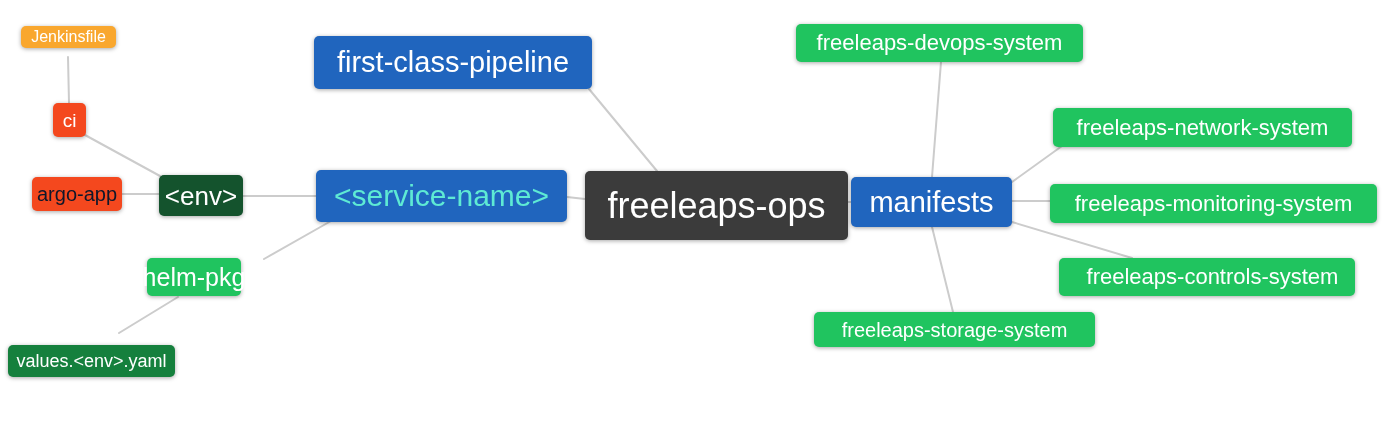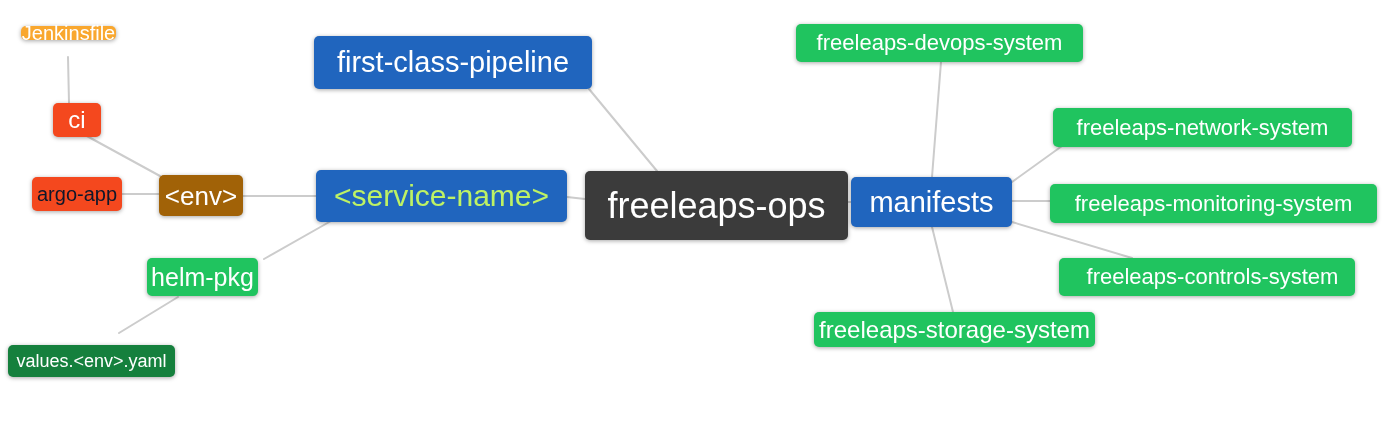--- a/index.html
+++ b/index.html
@@ -54,59 +54,59 @@
       <line x1="589" y1="89" x2="657" y2="171" stroke="#CCCCCC" stroke-width="2" stroke-linecap="round"></line>
       <line x1="567" y1="197" x2="585" y2="199" stroke="#CCCCCC" stroke-width="2" stroke-linecap="round"></line>
       <line x1="842" y1="202" x2="856" y2="202" stroke="#CCCCCC" stroke-width="2" stroke-linecap="round"></line>
       <line x1="932" y1="177" x2="941" y2="62" stroke="#CCCCCC" stroke-width="2" stroke-linecap="round"></line>
       <line x1="1012" y1="182" x2="1062" y2="146" stroke="#CCCCCC" stroke-width="2" stroke-linecap="round"></line>
       <line x1="1012" y1="201" x2="1050" y2="201" stroke="#CCCCCC" stroke-width="2" stroke-linecap="round"></line>
       <line x1="1012" y1="222" x2="1132" y2="258" stroke="#CCCCCC" stroke-width="2" stroke-linecap="round"></line>
       <line x1="932" y1="227" x2="953" y2="312" stroke="#CCCCCC" stroke-width="2" stroke-linecap="round"></line>
     </svg>
   <div id="node-layer">
-      <div class="node" style="left: 21px; top: 26px; width: 95px; height: 14px; background: rgb(249, 167, 46); font-size: 20px; color: rgb(255, 255, 255);">
+      <div class="node" style="left: 21px; top: 26px; width: 95px; height: 22px; background: rgb(249, 167, 46); font-size: 16px; color: rgb(255, 255, 255);">
         <span>Jenkinsfile</span>
       </div>
-      <div class="node" style="left: 53px; top: 103px; width: 48px; height: 34px; background: rgb(244, 72, 30); font-size: 24px; color: rgb(255, 255, 255);">
+      <div class="node" style="left: 53px; top: 103px; width: 33px; height: 34px; background: rgb(244, 72, 30); font-size: 19px; color: rgb(255, 255, 255);">
         <span>ci</span>
       </div>
       <div class="node" style="left: 32px; top: 177px; width: 90px; height: 34px; background: rgb(244, 72, 30); font-size: 20px; color: #0f172a;">
         <span>argo-app</span>
       </div>
-      <div class="node" style="left: 159px; top: 175px; width: 84px; height: 41px; background: #a16207; font-size: 26px; color: rgb(255, 255, 255);">
+      <div class="node" style="left: 159px; top: 175px; width: 84px; height: 41px; background: #14532d; font-size: 26px; color: rgb(255, 255, 255);">
         <span>&lt;env&gt;</span>
       </div>
-      <div class="node" style="left: 147px; top: 258px; width: 111px; height: 38px; background: rgb(32, 196, 95); font-size: 25px; color: rgb(255, 255, 255);">
+      <div class="node" style="left: 147px; top: 258px; width: 94px; height: 38px; background: rgb(32, 196, 95); font-size: 25px; color: rgb(255, 255, 255);">
         <span>helm-pkg</span>
       </div>
       <div class="node" style="left: 8px; top: 333px; width: 167px; height: 32px; background: #15803d; font-size: 18px; color: rgb(255, 255, 255); margin-top: 12px;">
         <span>values.&lt;env&gt;.yaml</span>
       </div>
       <div class="node" style="left: 314px; top: 36px; width: 278px; height: 53px; background: rgb(32, 101, 190); font-size: 29px; color: rgb(255, 255, 255);">
         <span>first-class-pipeline</span>
       </div>
-      <div class="node" style="left: 316px; top: 170px; width: 251px; height: 52px; background: rgb(32, 101, 190); font-size: 30px; color: #bef264;">
+      <div class="node" style="left: 316px; top: 170px; width: 251px; height: 52px; background: rgb(32, 101, 190); font-size: 30px; color: #5eead4;">
         <span>&lt;service-name&gt;</span>
       </div>
       <div class="node" style="left: 585px; top: 171px; width: 263px; height: 69px; background: rgb(59, 59, 59); font-size: 36px; color: rgb(255, 255, 255);">
         <span>freeleaps-ops</span>
       </div>
       <div class="node" style="left: 851px; top: 177px; width: 161px; height: 50px; background: rgb(32, 101, 190); font-size: 29px; color: rgb(255, 255, 255);">
         <span>manifests</span>
       </div>
       <div class="node" style="left: 796px; top: 24px; width: 287px; height: 38px; background: rgb(32, 196, 95); font-size: 22px; color: rgb(255, 255, 255);">
         <span>freeleaps-devops-system</span>
       </div>
       <div class="node" style="left: 1053px; top: 108px; width: 299px; height: 39px; background: rgb(32, 196, 95); font-size: 22px; color: rgb(255, 255, 255);">
         <span>freeleaps-network-system</span>
       </div>
       <div class="node" style="left: 1050px; top: 184px; width: 327px; height: 39px; background: rgb(32, 196, 95); font-size: 22px; color: rgb(255, 255, 255);">
         <span>freeleaps-monitoring-system</span>
       </div>
       <div class="node" style="left: 1059px; top: 258px; width: 296px; height: 38px; background: rgb(32, 196, 95); font-size: 22px; color: rgb(255, 255, 255); padding-left: 11px;">
         <span>freeleaps-controls-system</span>
       </div>
-      <div class="node" style="left: 814px; top: 312px; width: 281px; height: 35px; background: rgb(32, 196, 95); font-size: 24px; color: rgb(255, 255, 255);">
+      <div class="node" style="left: 814px; top: 312px; width: 281px; height: 35px; background: rgb(32, 196, 95); font-size: 20px; color: rgb(255, 255, 255);">
         <span>freeleaps-storage-system</span>
       </div>
     </div>
 </div>
 
 </body></html>

